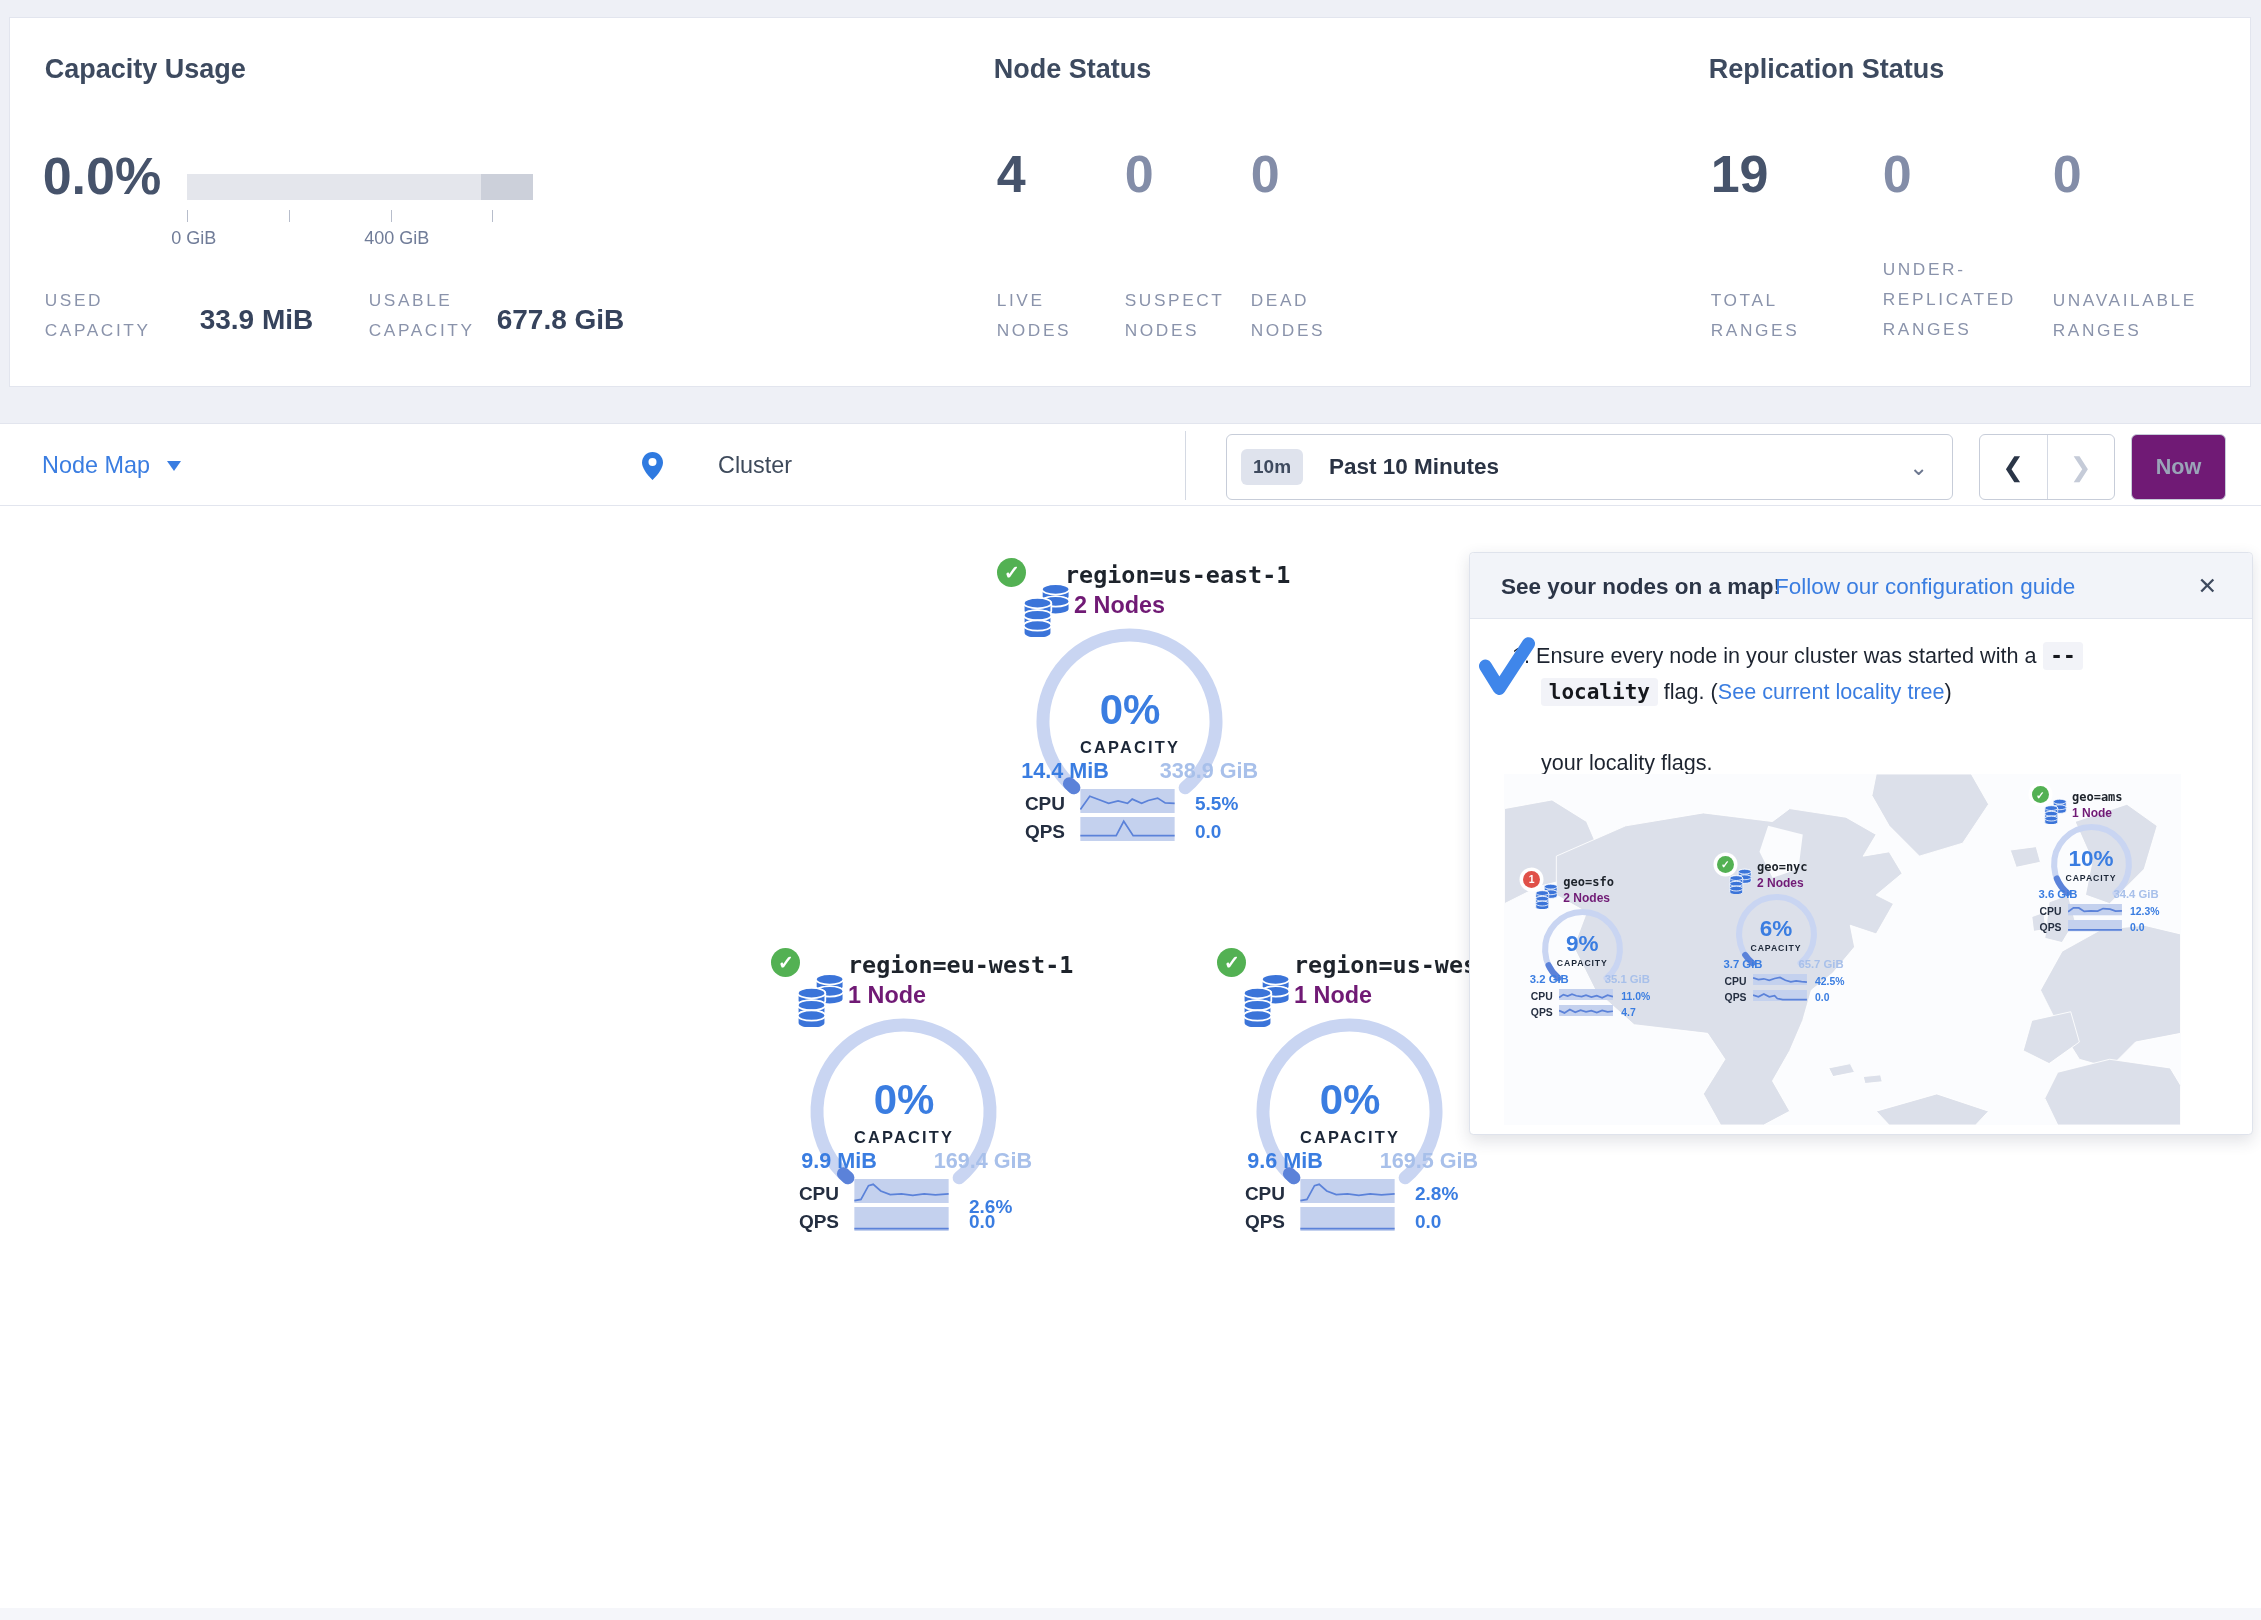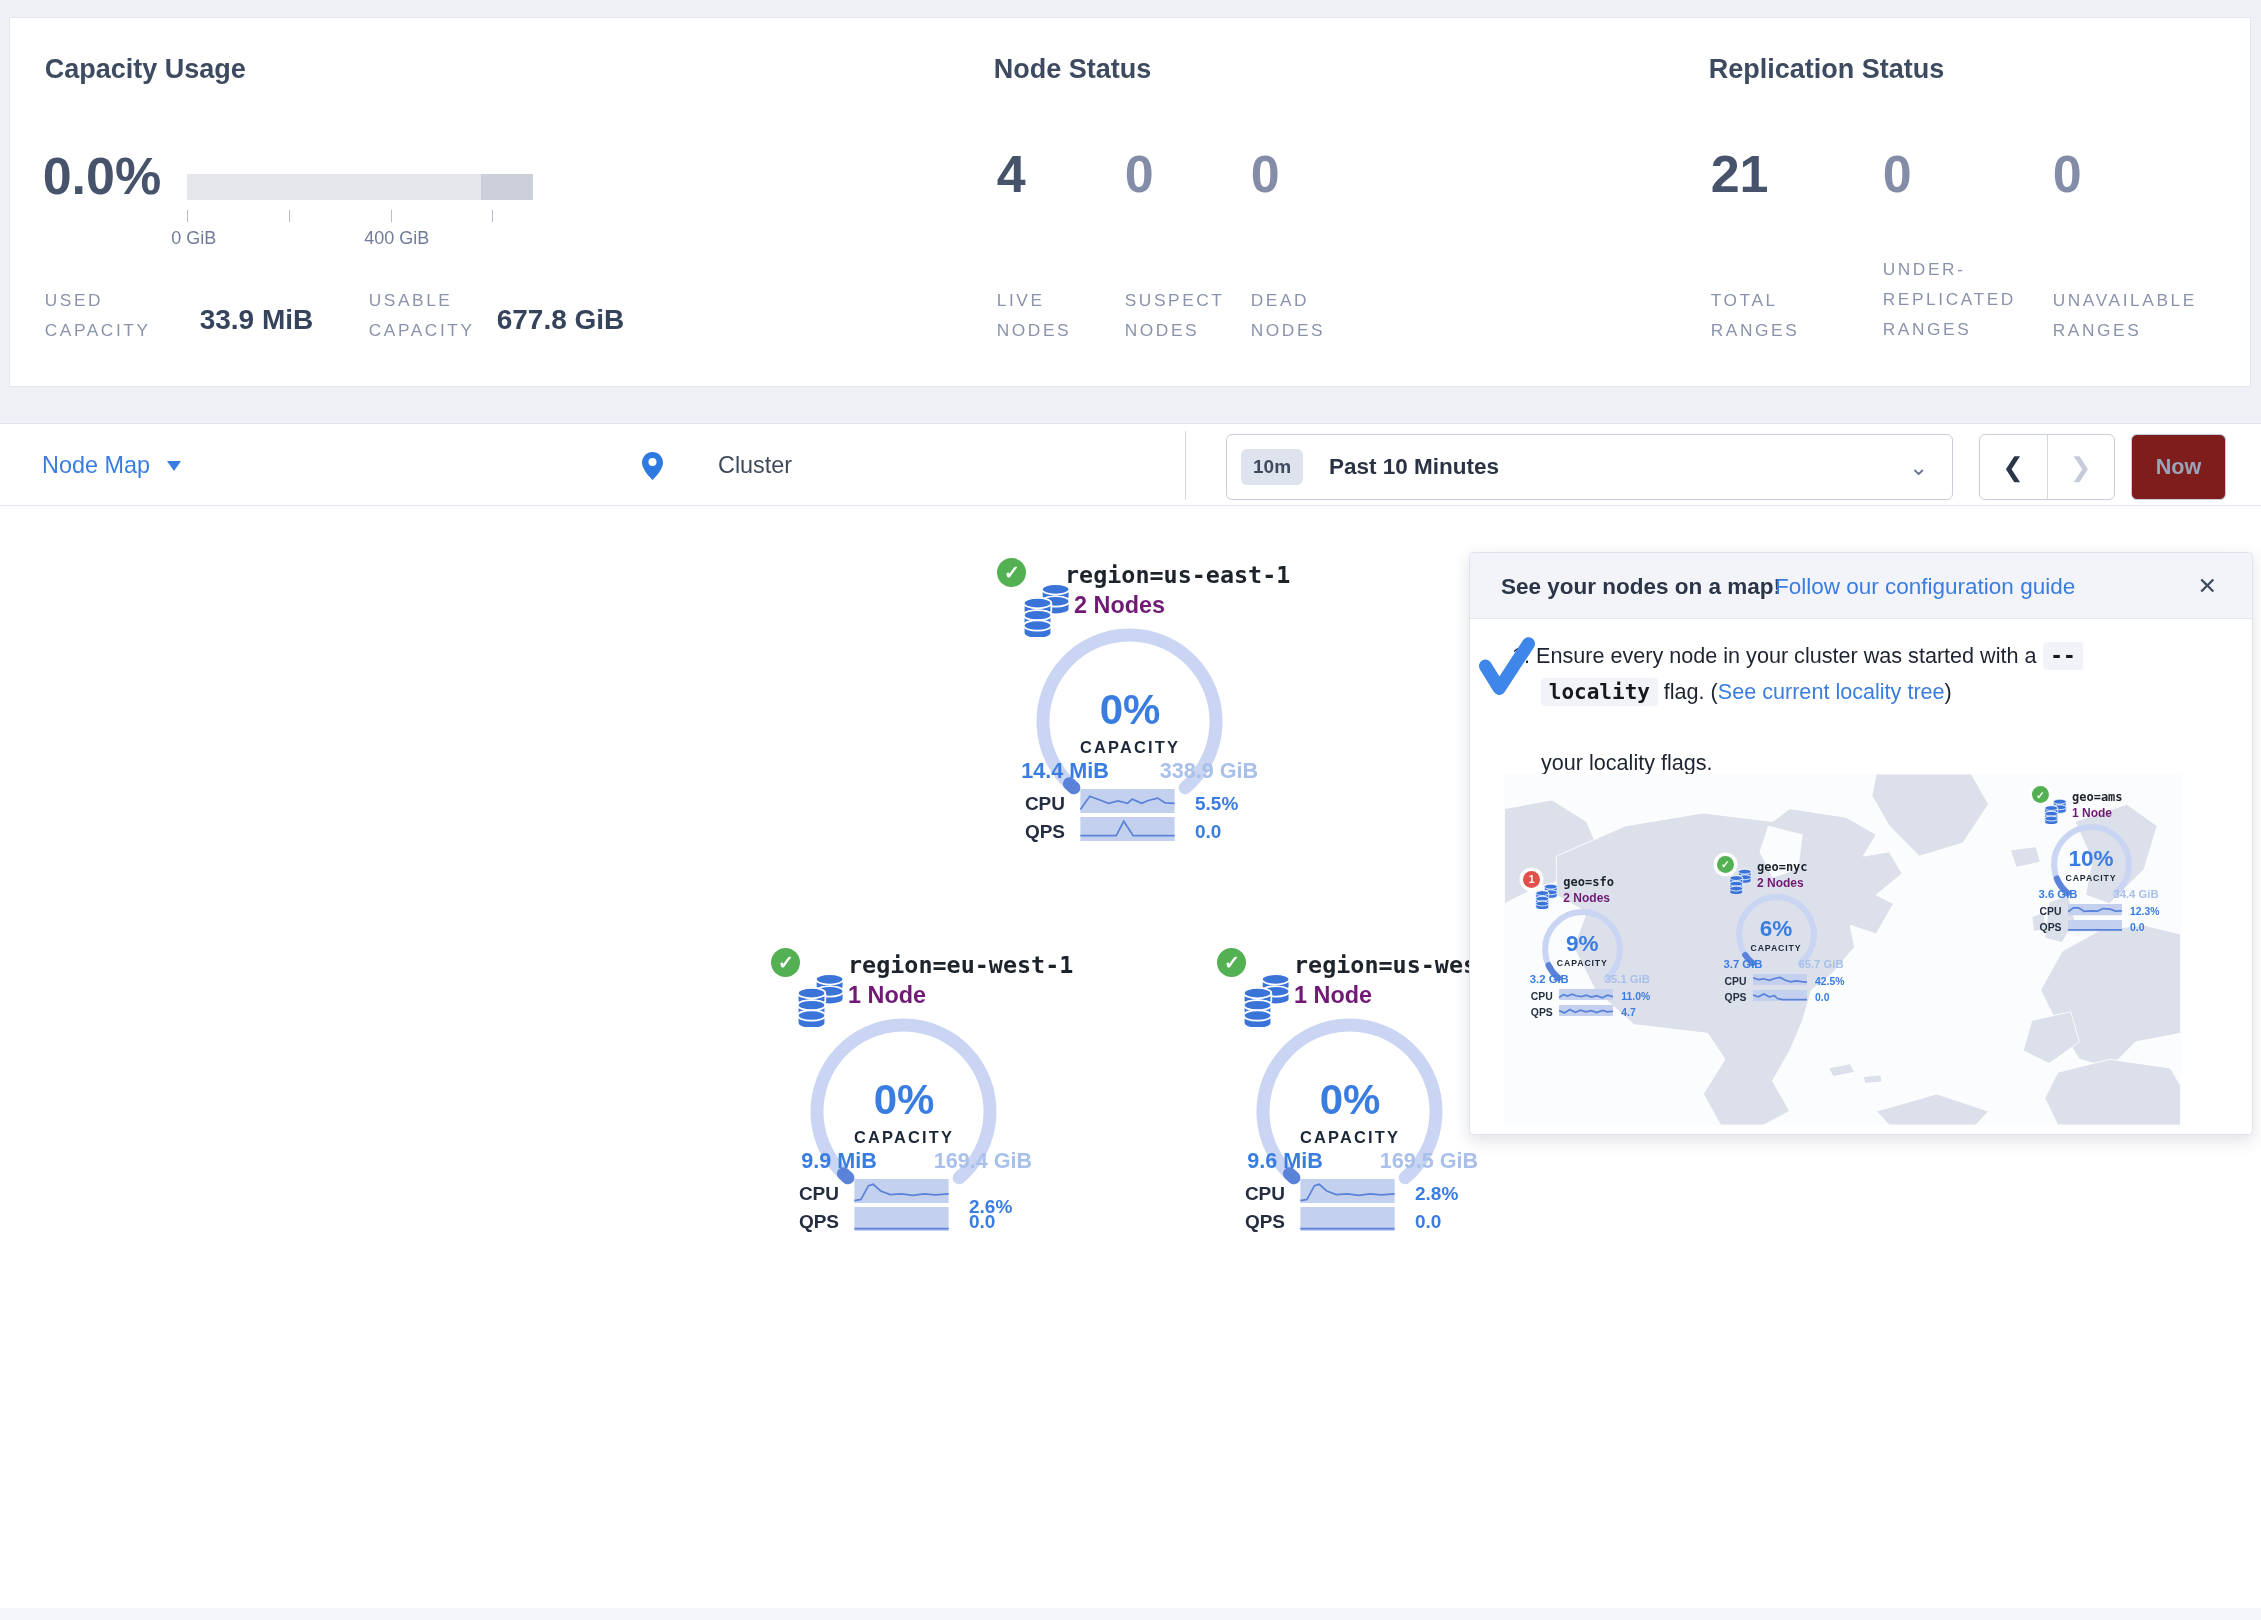--- a/index.html
+++ b/index.html
@@ -28,21 +28,21 @@
   .crumb .lbl{font-size:23.4px;color:#3e4a5b;margin-left:43px;}
   .tb-divider{position:absolute;left:1185px;top:7px;width:0.9px;height:69px;background:#d4d9e3;}
   .time-dd{position:absolute;left:1226px;top:10.4px;width:727px;height:66px;border:1.7px solid #c7cdd9;border-radius:6px;box-sizing:border-box;background:#fff;display:flex;align-items:center;cursor:pointer;}
   .time-badge{margin-left:14px;background:#dfe3ed;border-radius:6px;padding:7px 12px;font-size:19px;font-weight:700;color:#3e4a5e;}
   .time-label{margin-left:26px;font-size:22.5px;font-weight:700;color:#2a3344;}
   .time-chevron{position:absolute;right:24px;font-size:22.5px;color:#6d7890;}
   .arrows{position:absolute;left:1979px;top:10.4px;width:136px;height:66px;border:1.7px solid #c7cdd9;border-radius:6px;box-sizing:border-box;display:flex;}
   .arrow-cell{flex:1;display:flex;align-items:center;justify-content:center;font-size:26px;cursor:pointer;}
   .arrow-cell.prev{color:#2a3547;border-right:0.9px solid #d4d9e3;}
   .arrow-cell.next{color:#c5cbd8;}
-  .now-btn{position:absolute;left:2131px;top:10.4px;width:95px;height:66px;border:1.7px solid #c7cdd9;border-radius:6px;box-sizing:border-box;display:flex;align-items:center;justify-content:center;font-size:21.6px;font-weight:700;color:#9aa4b8;background:#7f1d1d;cursor:pointer;}
+  .now-btn{position:absolute;left:2131px;top:10.4px;width:95px;height:66px;border:1.7px solid #c7cdd9;border-radius:6px;box-sizing:border-box;display:flex;align-items:center;justify-content:center;font-size:21.6px;font-weight:700;color:#9aa4b8;background:#701a75;cursor:pointer;}
 
   
   .map-canvas{position:absolute;left:0;top:506px;width:2261px;height:1102px;background:#fff;}
   .bottom-strip{position:absolute;left:0;top:1608px;width:2261px;height:12px;background:#f5f6fa;}
 
   
   .region-card{position:absolute;}
   .status-badge{position:absolute;border-radius:50%;display:flex;align-items:center;justify-content:center;color:#fff;font-weight:700;box-shadow:0 0 0 3.5px #fff;z-index:3;}
   .status-badge.ok{background:#53b153;}
   .status-badge.warn{background:#e05149;}
@@ -110,21 +110,21 @@
     <div class="caps-label" style="left:1115px;top:267px;">
       <div>SUSPECT</div>
         <div>NODES</div>
     </div>
     <div class="caps-label" style="left:1241px;top:267px;">
       <div>DEAD</div>
         <div>NODES</div>
     </div>
 
     <div class="sec-title" style="left:1699px;top:36px;">Replication Status</div>
-    <div class="bignum" style="left:1701px;top:130px;">21</div>
+    <div class="bignum" style="left:1701px;top:130px;">19</div>
     <div class="bignum dim" style="left:1873px;top:130px;">0</div>
     <div class="bignum dim" style="left:2043px;top:130px;">0</div>
     <div class="caps-label" style="left:1701px;top:267px;">
       <div>TOTAL</div>
         <div>RANGES</div>
     </div>
     <div class="caps-label" style="left:1873px;top:236px;">
       <div>UNDER-</div>
         <div>REPLICATED</div>
         <div>RANGES</div>

